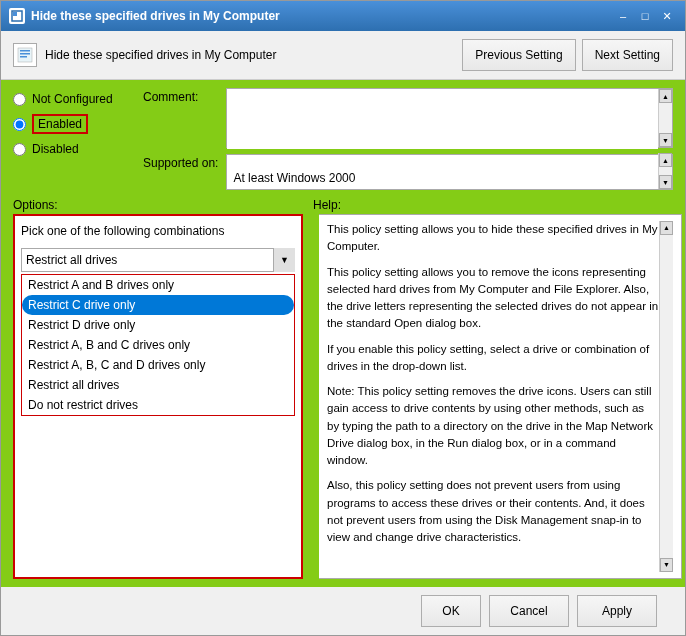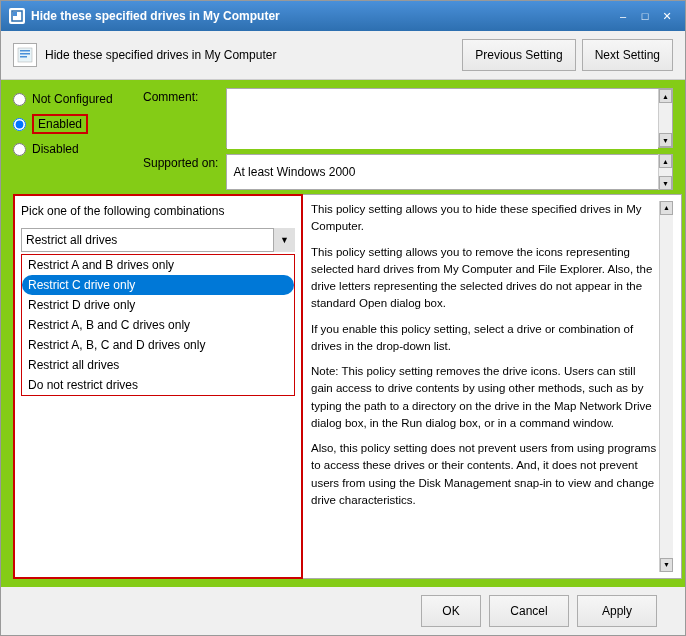--- a/index.html
+++ b/index.html
@@ -160,21 +160,21 @@
       flex-direction: column;
       justify-content: space-between;
     }
 
     .supported-wrapper {
       flex: 1;
       display: flex;
       border: 1px solid #aaa;
       height: 36px;
       background: white;
-      align-items: center;
+      align-items: flex-end;
     }
     .supported-text {
       flex: 1;
       padding: 4px 6px;
       font-size: 12px;
     }
 
     .options-panel {
       width: 300px;
       flex-shrink: 0;
@@ -283,21 +283,21 @@
       padding: 8px 28px;
       gap: 8px;
       background: #f0f0f0;
     }
 
     
     .options-help-section {
       display: flex;
       flex: 1;
       padding: 0 3px 8px 12px;
-      gap: 0;
+      gap: 16px;
     }
 
     .section-labels {
       display: flex;
       padding: 4px 12px 2px 12px;
     }
     .options-label {
       width: 300px;
       font-size: 12px;
       font-weight: normal;
@@ -413,20 +413,24 @@
             <div class="textarea-scrollbar" style="height:36px;">
               <div class="sb-arrow">▲</div>
               <div class="sb-thumb"></div>
               <div class="sb-arrow">▼</div>
             </div>
           </div>
         </div>
       </div>
     </div>
 
+    <div class="section-labels">
+      <span class="options-label">Options:</span>
+      <span class="help-label">Help:</span>
+    </div>
 
     <div class="options-help-section">
 
       <div class="options-panel" style="border: 2px solid #cc0000; width: 290px; flex-shrink: 0;">
         <div class="options-body">
           <div class="options-desc">Pick one of the following combinations</div>
 
           <div class="dropdown-wrapper">
             <div style="display:flex; border: 1px solid #aaa; height: 24px; background: white; align-items: center; cursor: pointer;">
               <span style="flex:1; padding: 0 4px; font-size:12px;">Restrict all drives</span>

